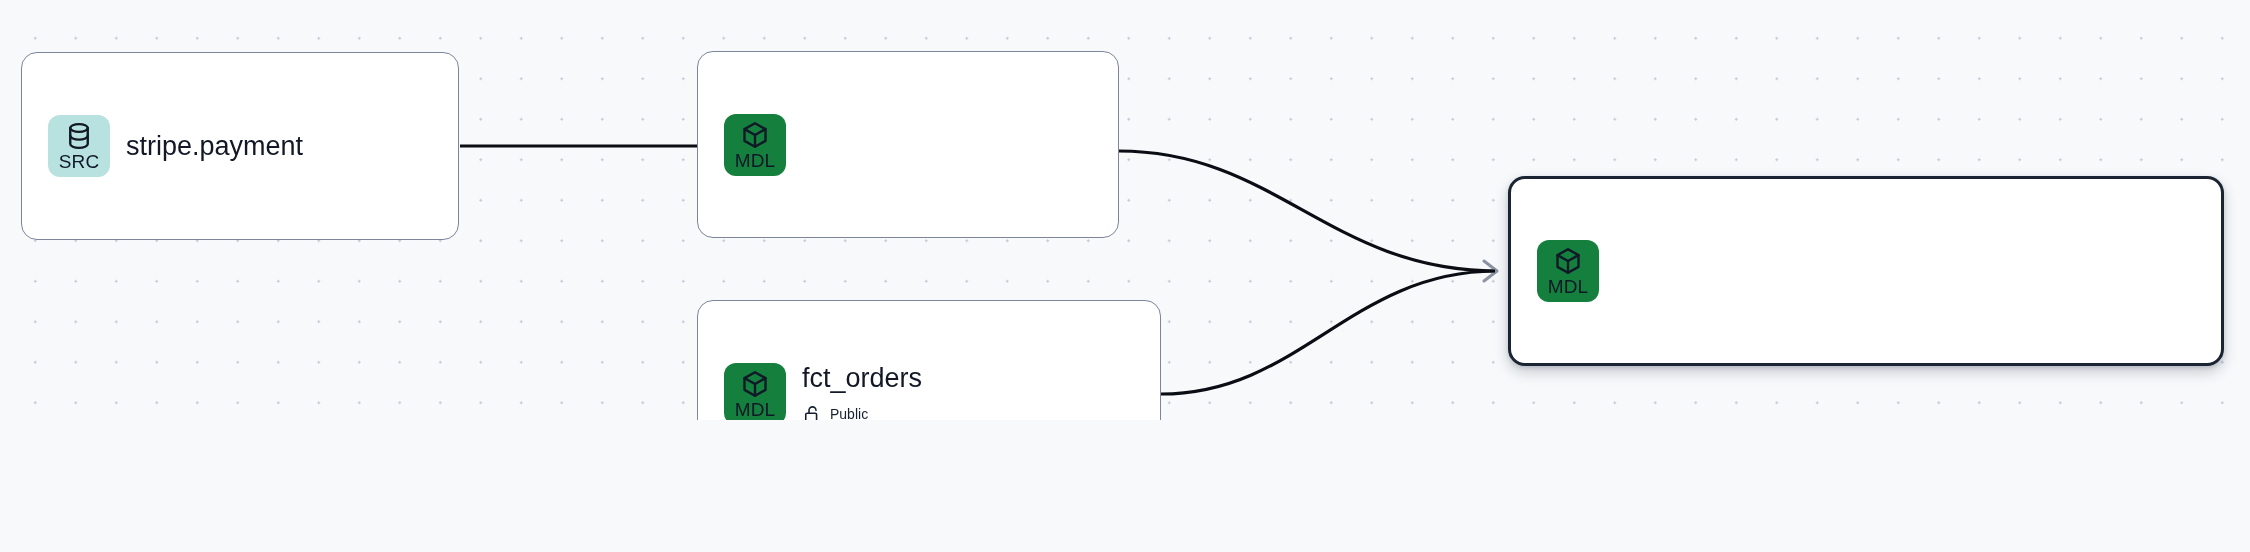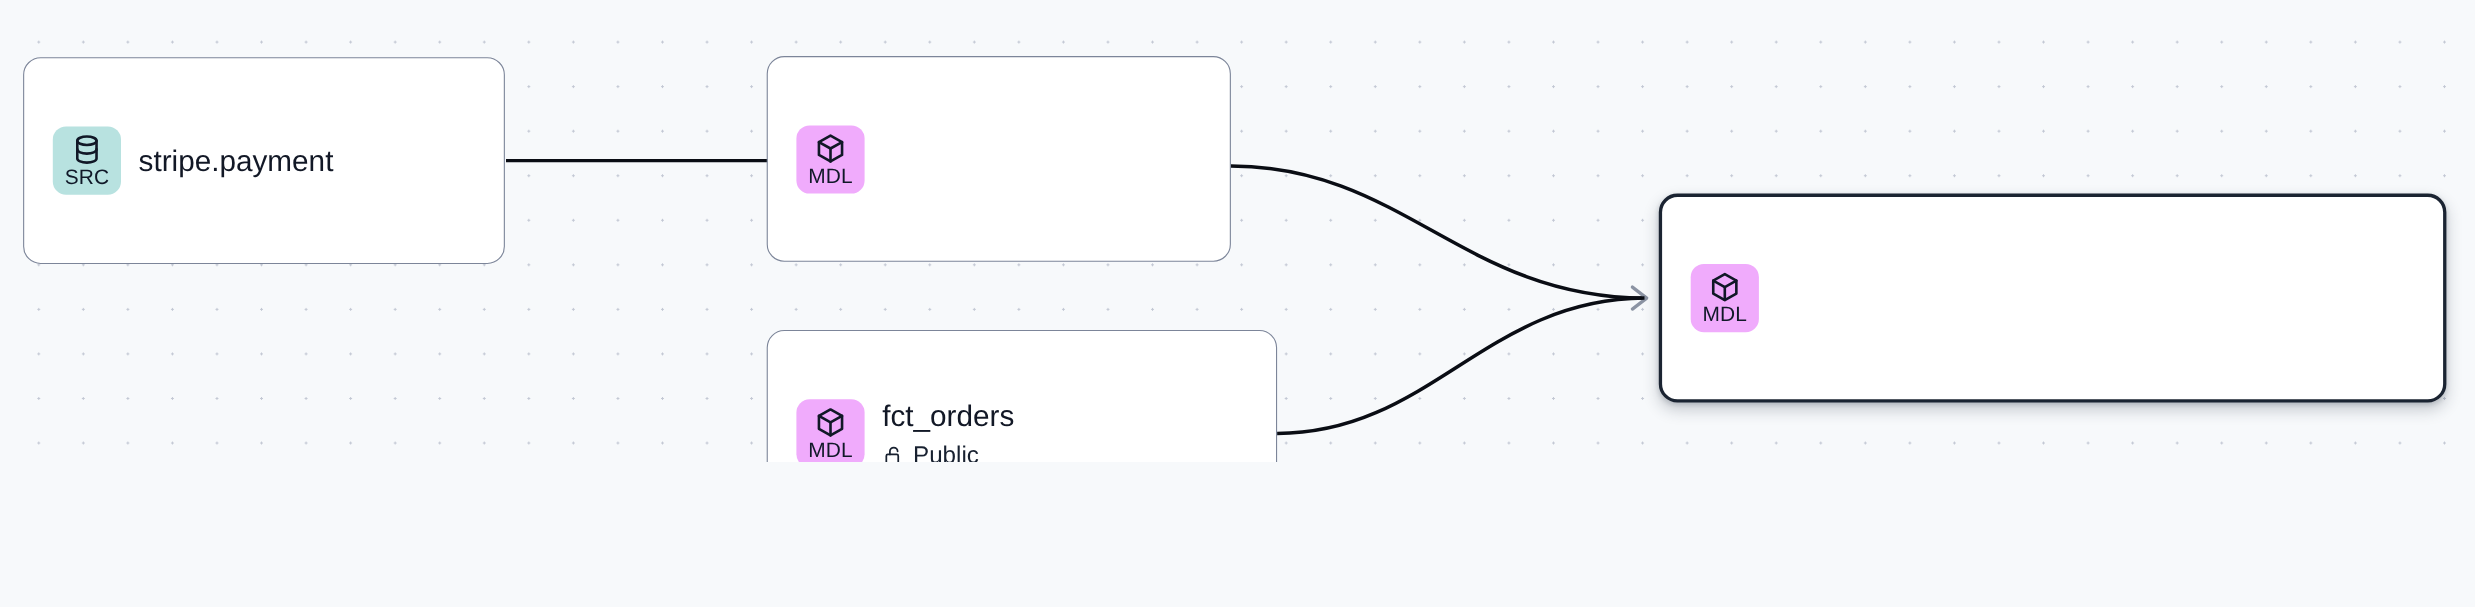--- a/index.html
+++ b/index.html
@@ -49,21 +49,21 @@
     width: 62px;
     height: 62px;
     border-radius: 12px;
     display: flex;
     flex-direction: column;
     align-items: center;
     justify-content: center;
     flex: 0 0 auto;
   }
   .badge.src { background: #b8e2e0; }
-  .badge.mdl { background: #f0abfc; text-align: right; }
+  .badge.mdl { background: #15803d; text-align: right; }
   .badge svg { display: block; }
   .badge-text {
     font-size: 19px;
     line-height: 19px;
     color: #101828;
     letter-spacing: 0.1px;
     margin-top: 1px;
     font-family: "Liberation Sans", "DejaVu Sans", sans-serif;
   }
 
@@ -78,21 +78,21 @@
     line-height: 32px;
     color: #121826;
     white-space: nowrap;
     font-weight: 400;
   }
   .node-sub {
     display: flex;
     align-items: center;
     gap: 8px;
     margin-top: 7px;
-    font-size: 22px;
+    font-size: 14px;
     line-height: 26px;
     color: #182130;
     white-space: nowrap;
   }
   .node-sub svg { display:block; flex: 0 0 auto; }
 
   
   #node-stripe-payment      { left:21px;   top:52px;  width:438px; height:188px; }
   #node-stg-payments        { left:697px;  top:51px;  width:422px; height:187px; }
   #node-fct-orders          { left:697px;  top:300px; width:464px; height:188px; }

